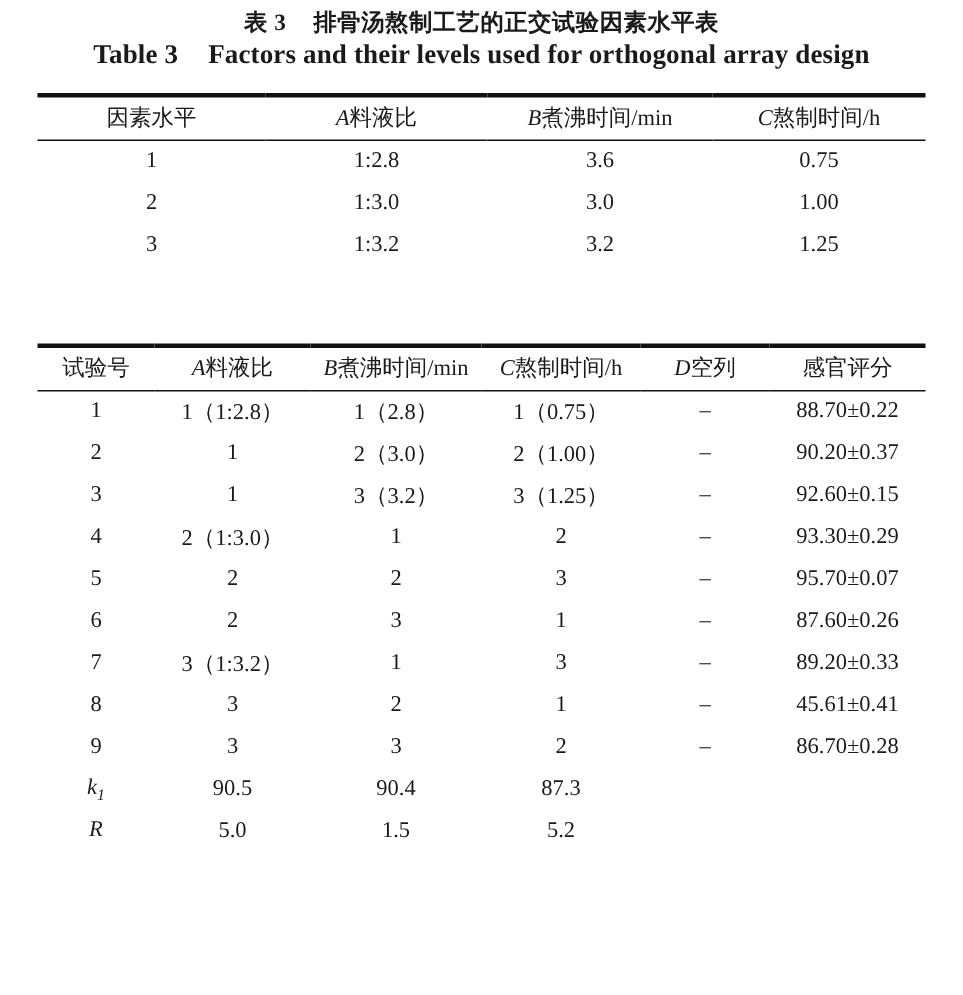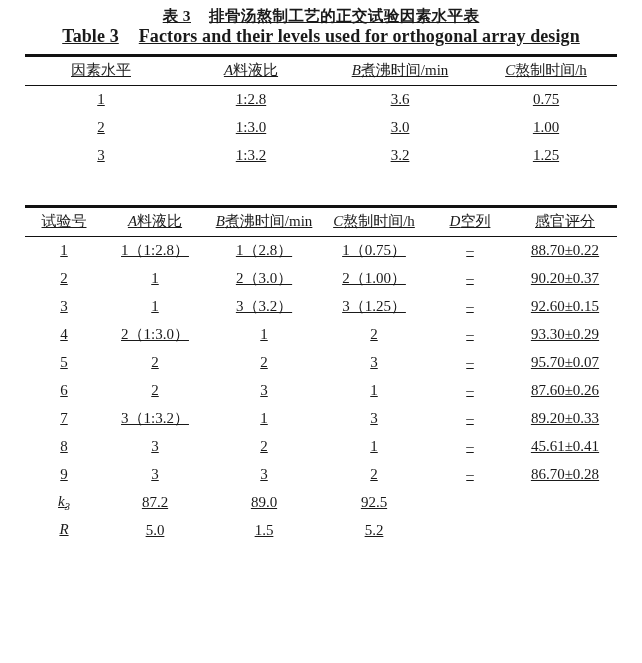--- a/index.html
+++ b/index.html
@@ -14,21 +14,20 @@
     color: #1a1a1a;
     overflow: hidden;
     position: relative;
   }
 
   .page {
     width: 642px;
     height: 663px;
     position: relative;
     box-sizing: border-box;
-    text-decoration: underline;
   }
 
   
   .tbl-block { width: 642px; }
 
   .title-cn {
     text-align: center;
     font-weight: bold;
     font-size: 15.5px;
     letter-spacing: 0.4px;
@@ -42,21 +41,21 @@
     font-weight: bold;
     font-size: 18px;
     line-height: 1.3;
     letter-spacing: 0.1px;
     font-family: "Liberation Serif", "DejaVu Serif", serif;
   }
   .title-en .tnum { margin-right: 20px; }
 
   
   .tbl-wrap {
-    margin: 0 auto;
+    margin: 8px auto;
     width: 592px;
     position: relative;
   }
   table.data {
     width: 592px;
     border-collapse: collapse;
     table-layout: fixed;
     font-size: 14.5px;
   }
   table.data td, table.data th {
@@ -249,24 +248,24 @@
           <tr class="body-row">
             <td>9</td>
             <td>3</td>
             <td>3</td>
             <td>2</td>
             <td>–</td>
             <td>86.70±0.28</td>
           </tr>
 
           <tr class="body-row">
-            <td><span class="ital">k</span><span class="sub">3</span></td>
-            <td>87.2</td>
-            <td>89.0</td>
-            <td>92.5</td>
+            <td><span class="ital">k</span><span class="sub">1</span></td>
+            <td>90.5</td>
+            <td>90.4</td>
+            <td>87.3</td>
             <td></td>
             <td></td>
           </tr>
           <tr class="body-row">
             <td><span class="ital">R</span><span class="sub"></span></td>
             <td>5.0</td>
             <td>1.5</td>
             <td>5.2</td>
             <td></td>
             <td></td>

